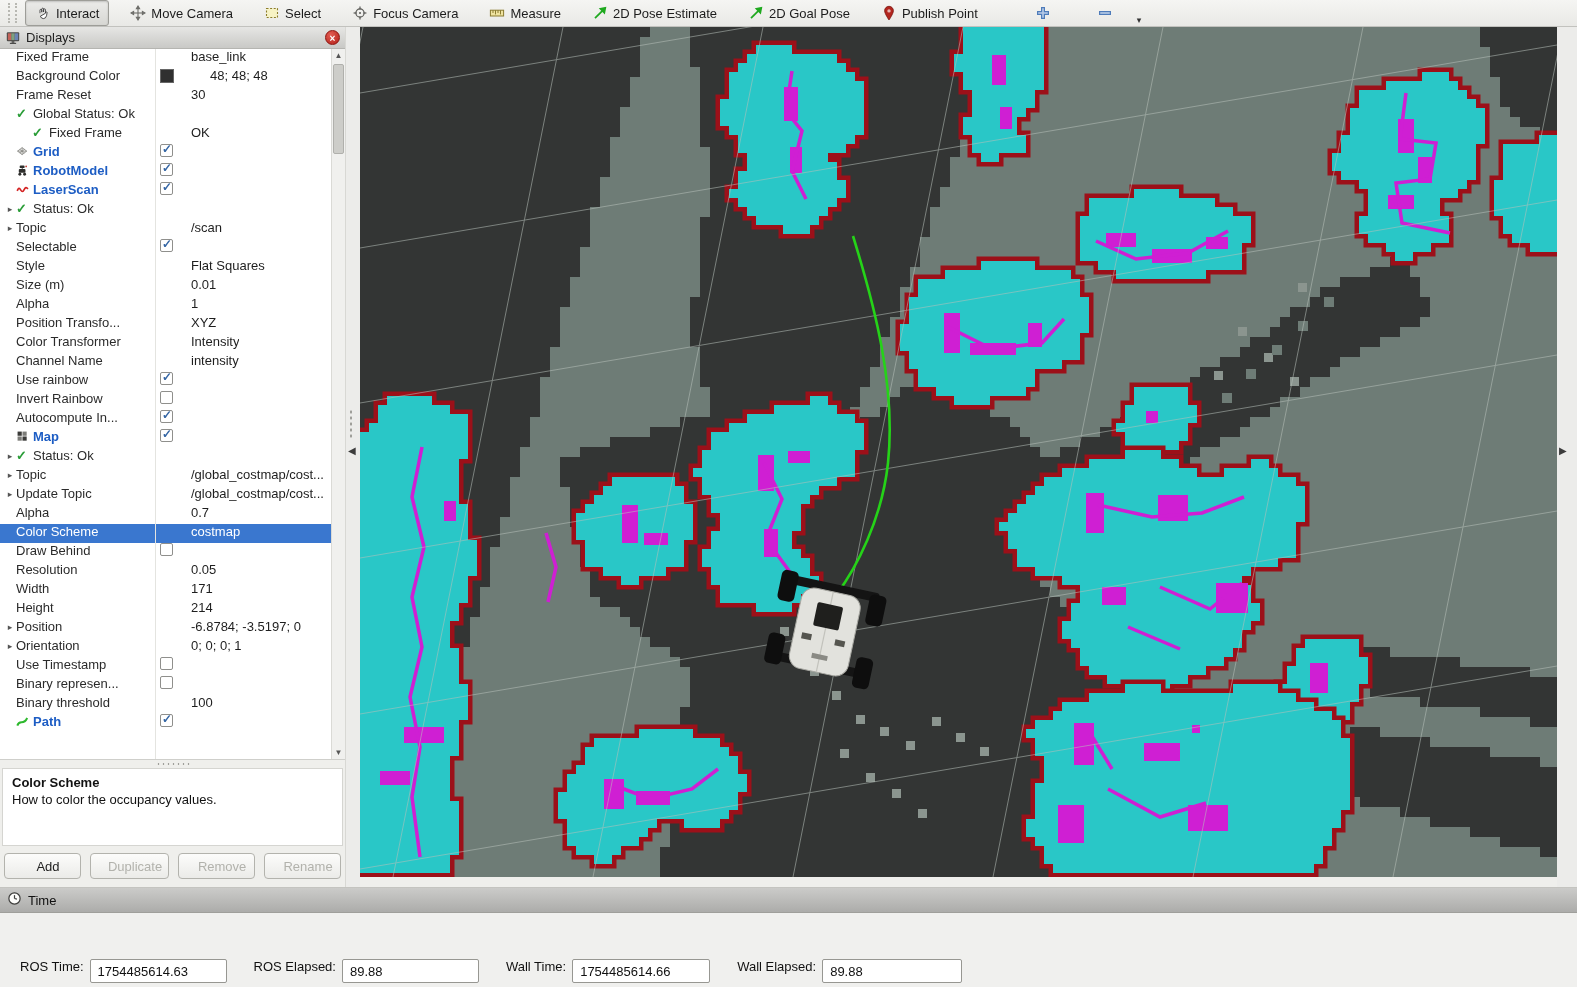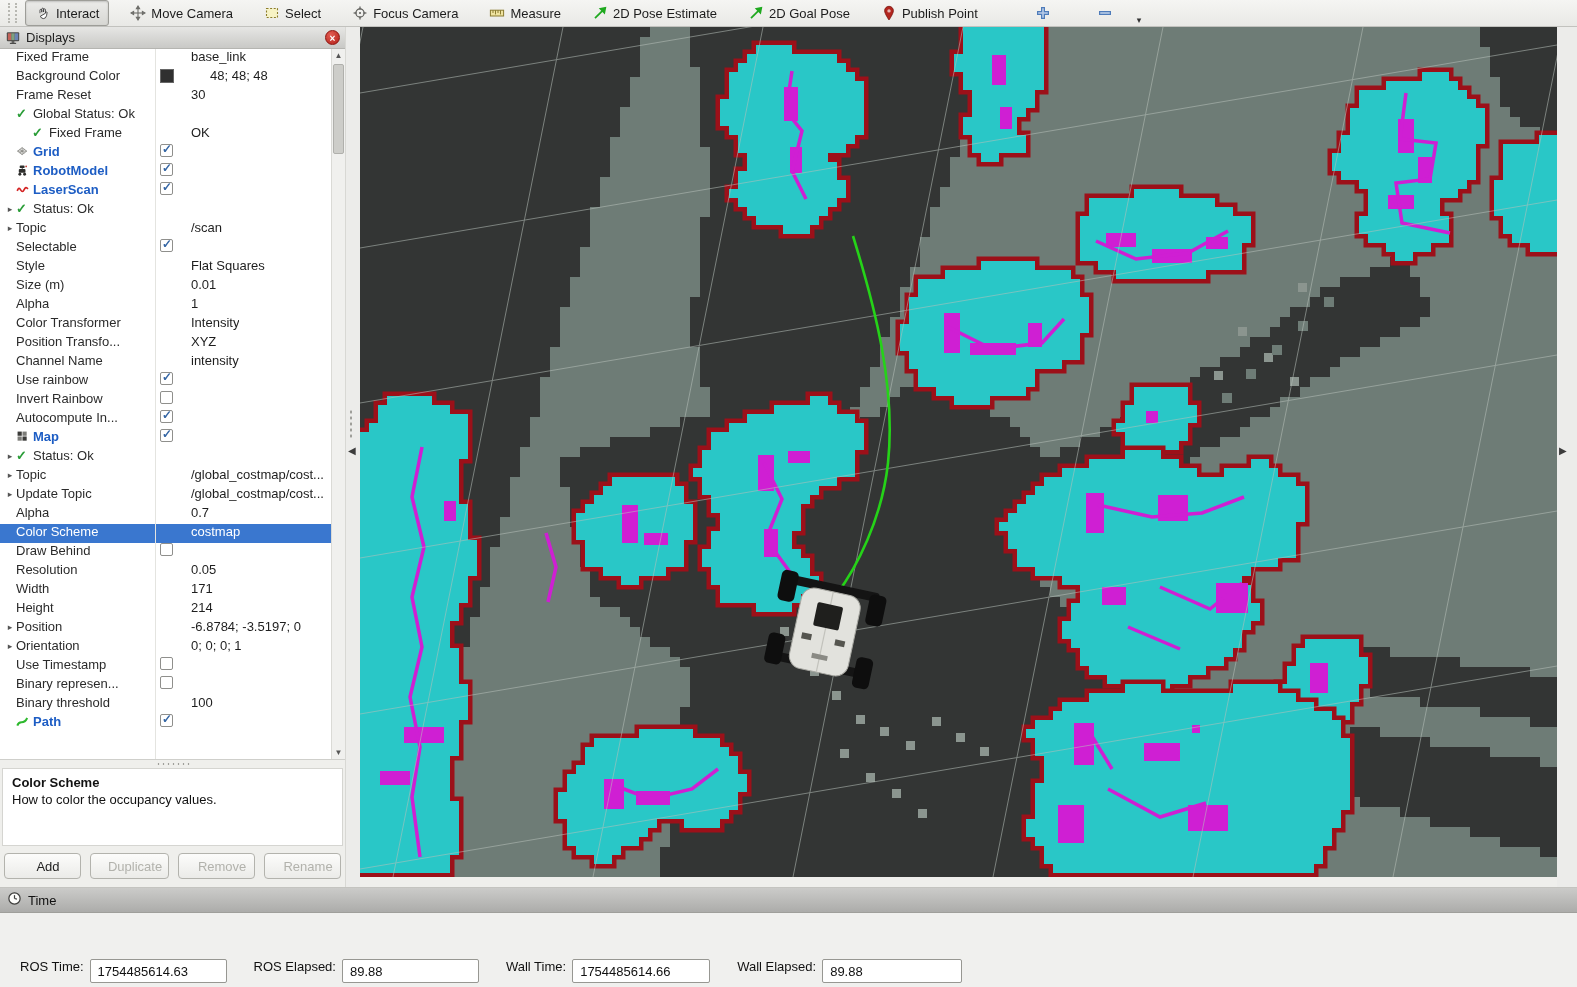--- a/index.html
+++ b/index.html
@@ -362,33 +362,33 @@
               <span class="twisty"></span>
               <span class="lbl">Alpha</span>
             </div>
             <div class="tr-val">
               <span class="val-text">1</span>
             </div>
           </div>
           <div class="tree-row">
             <div class="tr-name">
               <span class="twisty"></span>
+              <span class="lbl">Position Transfo...</span>
+            </div>
+            <div class="tr-val">
+              <span class="val-text">XYZ</span>
+            </div>
+          </div>
+          <div class="tree-row">
+            <div class="tr-name">
+              <span class="twisty"></span>
               <span class="lbl">Color Transformer</span>
             </div>
             <div class="tr-val">
               <span class="val-text">Intensity</span>
-            </div>
-          </div>
-          <div class="tree-row">
-            <div class="tr-name">
-              <span class="twisty"></span>
-              <span class="lbl">Position Transfo...</span>
-            </div>
-            <div class="tr-val">
-              <span class="val-text">XYZ</span>
             </div>
           </div>
           <div class="tree-row">
             <div class="tr-name">
               <span class="twisty"></span>
               <span class="lbl">Channel Name</span>
             </div>
             <div class="tr-val">
               <span class="val-text">intensity</span>
             </div>

